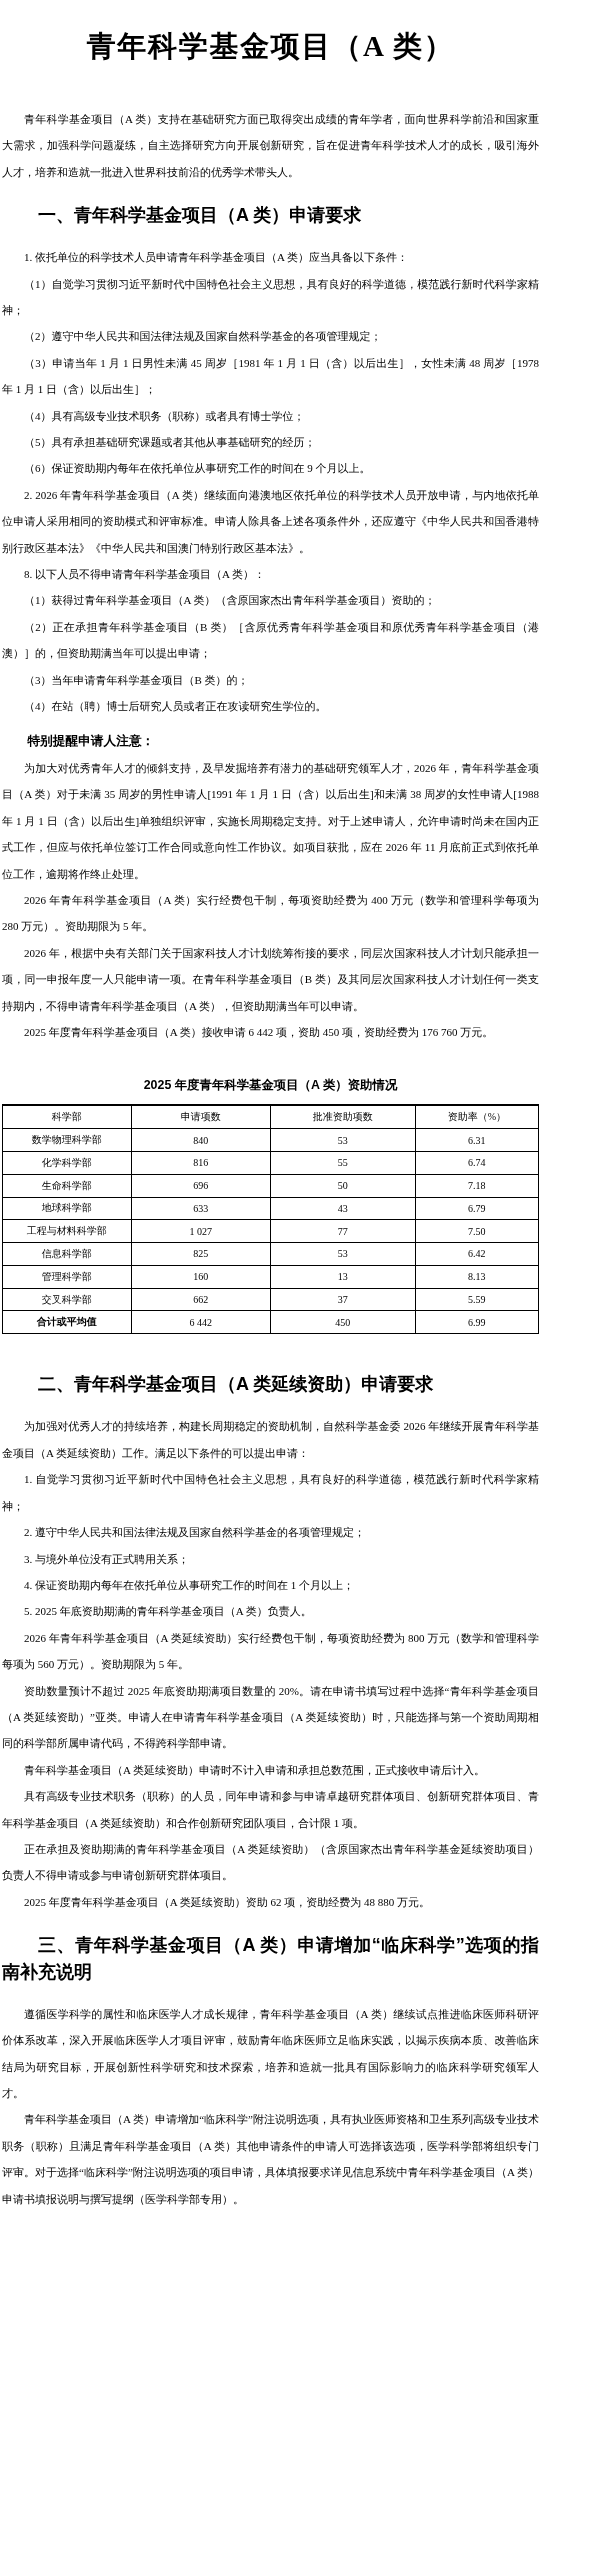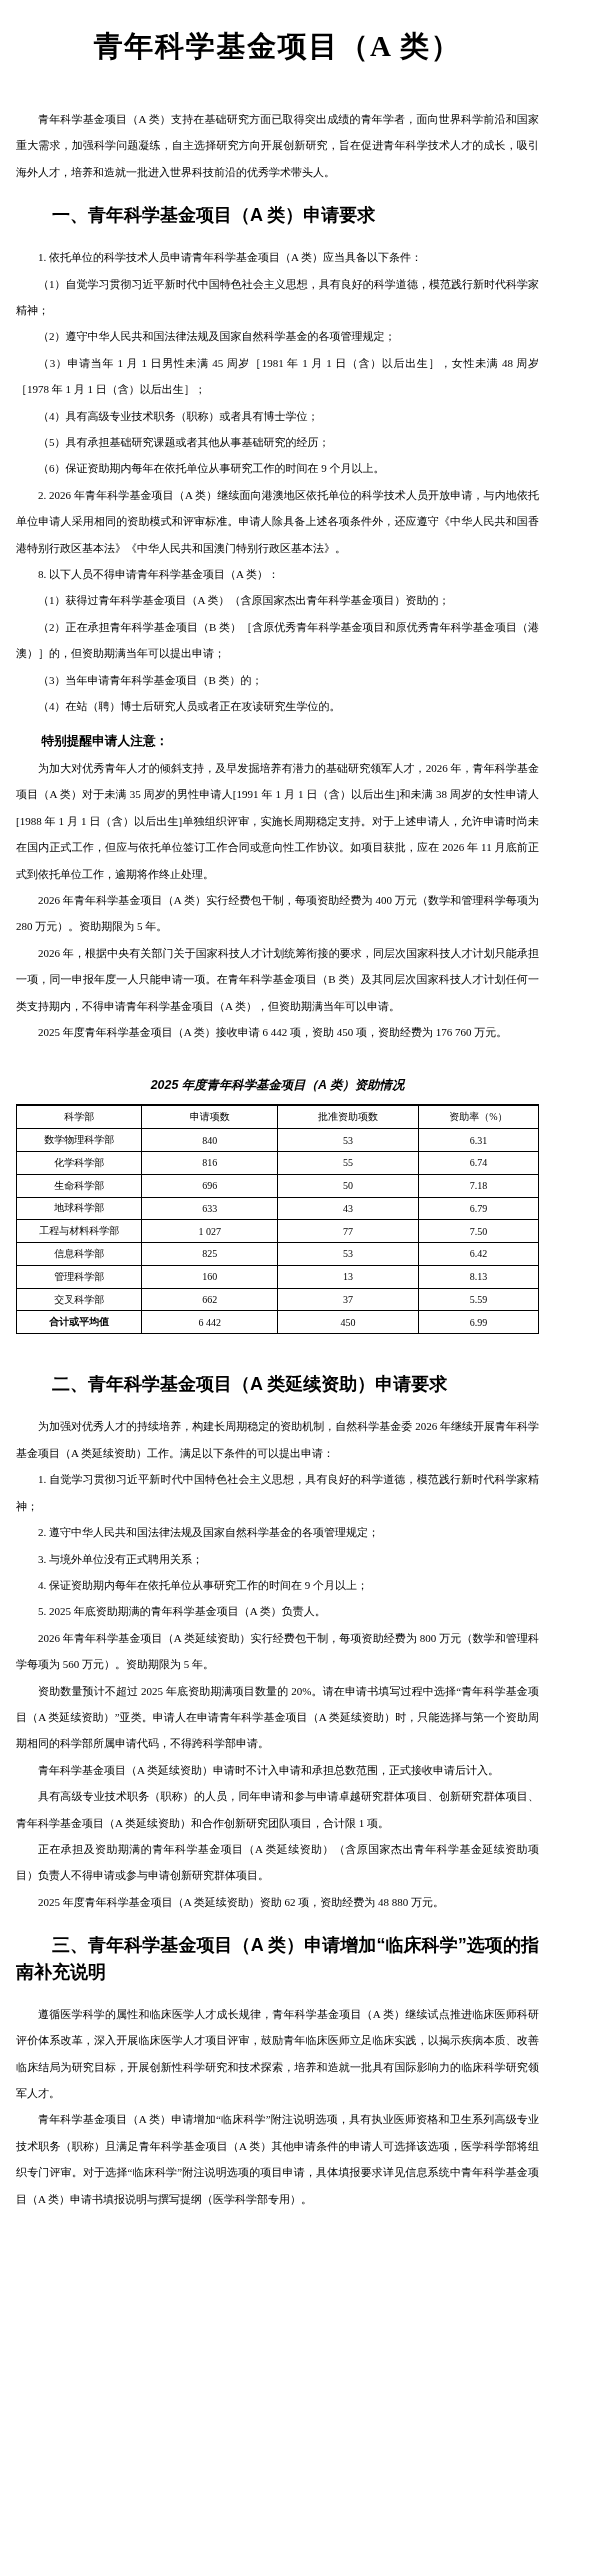--- a/index.html
+++ b/index.html
@@ -7,21 +7,21 @@
     width: 607px;
     min-height: 2576px;
     color: #000;
     font-family: "Liberation Serif", "DejaVu Serif", serif;
     box-sizing: border-box;
   }
   .doc {
     box-sizing: border-box;
     width: 552px;
     min-height: 2576px;
-    padding: 19px 13px 34px 16px;
+    padding: 19px 13px 34px 2px;
   }
   .title {
     font-size: 29px;
     font-weight: bold;
     text-align: center;
     letter-spacing: 1.7px;
     margin: 7.9px 0 39px 0;
     font-family: "Liberation Serif", "DejaVu Serif", serif;
   }
   .para {
@@ -48,21 +48,20 @@
     text-indent: 2em;
     margin: 9px 0 0 0;
   }
   .tbl-title {
     font-family: "Liberation Sans", "DejaVu Sans", sans-serif;
     font-weight: bold;
     font-size: 12.4px;
     text-align: center;
     margin: 27px 0 5.6px 0;
     text-indent: 0;
-    font-style: italic;
   }
   table.grant-table {
     width: 100%;
     border-collapse: collapse;
     margin: 0 0 5.6px 0;
     border: 1.1px solid #000;
     border-top: 2.8px double #000;
   }
   table.grant-table th, table.grant-table td {
     border: 1.1px solid #000;
@@ -184,21 +183,21 @@
     </tbody>
   </table>
 
   <div class="spacer-after-table"></div>
 
   <h2 class="sec-heading">二、青年科学基金项目（A 类延续资助）申请要求</h2>
   <p class="para">为加强对优秀人才的持续培养，构建长周期稳定的资助机制，自然科学基金委 2026 年继续开展青年科学基金项目（A 类延续资助）工作。满足以下条件的可以提出申请：</p>
   <p class="para">1. 自觉学习贯彻习近平新时代中国特色社会主义思想，具有良好的科学道德，模范践行新时代科学家精神；</p>
   <p class="para">2. 遵守中华人民共和国法律法规及国家自然科学基金的各项管理规定；</p>
   <p class="para">3. 与境外单位没有正式聘用关系；</p>
-  <p class="para">4. 保证资助期内每年在依托单位从事研究工作的时间在 9 个月以上；</p>
+  <p class="para">4. 保证资助期内每年在依托单位从事研究工作的时间在 1 个月以上；</p>
   <p class="para">5. 2025 年底资助期满的青年科学基金项目（A 类）负责人。</p>
   <p class="para">2026 年青年科学基金项目（A 类延续资助）实行经费包干制，每项资助经费为 800 万元（数学和管理科学每项为 560 万元）。资助期限为 5 年。</p>
   <p class="para">资助数量预计不超过 2025 年底资助期满项目数量的 20%。请在申请书填写过程中选择“青年科学基金项目（A 类延续资助）”亚类。申请人在申请青年科学基金项目（A 类延续资助）时，只能选择与第一个资助周期相同的科学部所属申请代码，不得跨科学部申请。</p>
   <p class="para">青年科学基金项目（A 类延续资助）申请时不计入申请和承担总数范围，正式接收申请后计入。</p>
   <p class="para">具有高级专业技术职务（职称）的人员，同年申请和参与申请卓越研究群体项目、创新研究群体项目、青年科学基金项目（A 类延续资助）和合作创新研究团队项目，合计限 1 项。</p>
   <p class="para">正在承担及资助期满的青年科学基金项目（A 类延续资助）（含原国家杰出青年科学基金延续资助项目）负责人不得申请或参与申请创新研究群体项目。</p>
   <p class="para">2025 年度青年科学基金项目（A 类延续资助）资助 62 项，资助经费为 48 880 万元。</p>
 
   <h2 class="sec-heading">三、青年科学基金项目（A 类）申请增加“临床科学”选项的指南补充说明</h2>
   <p class="para">遵循医学科学的属性和临床医学人才成长规律，青年科学基金项目（A 类）继续试点推进临床医师科研评价体系改革，深入开展临床医学人才项目评审，鼓励青年临床医师立足临床实践，以揭示疾病本质、改善临床结局为研究目标，开展创新性科学研究和技术探索，培养和造就一批具有国际影响力的临床科学研究领军人才。</p>

